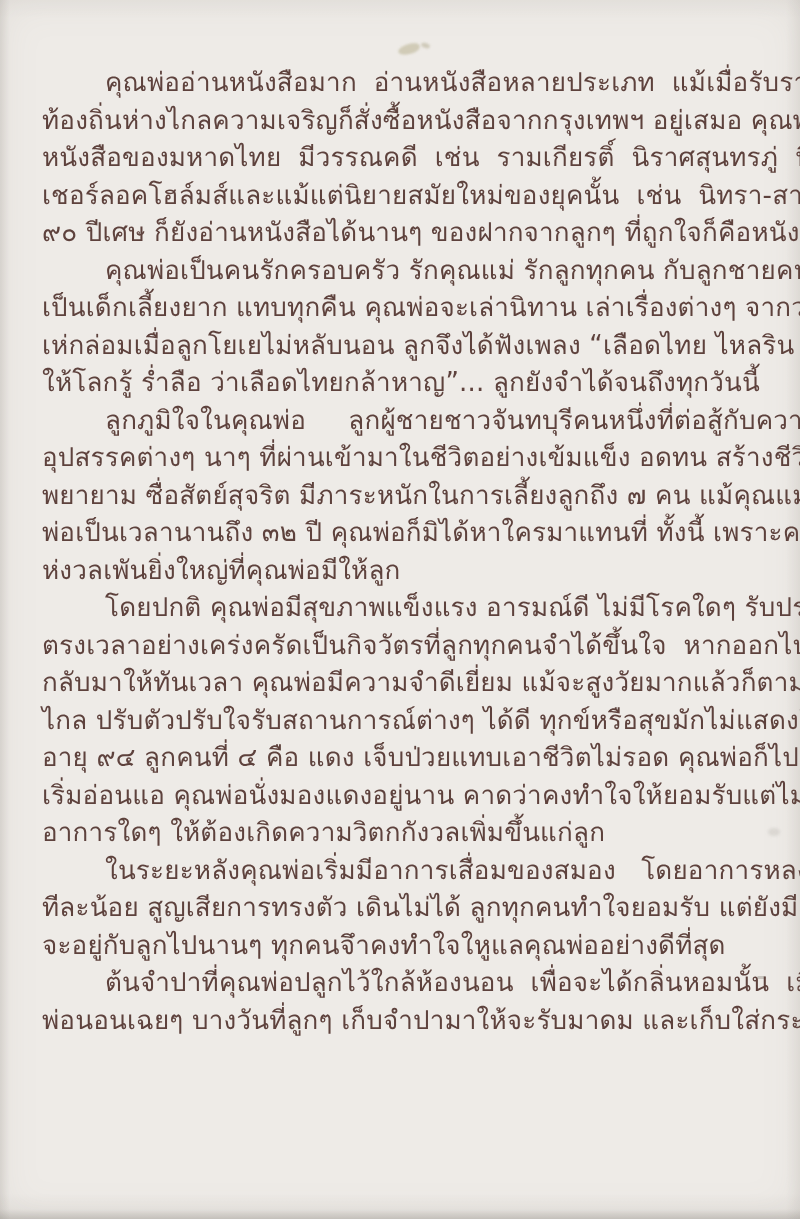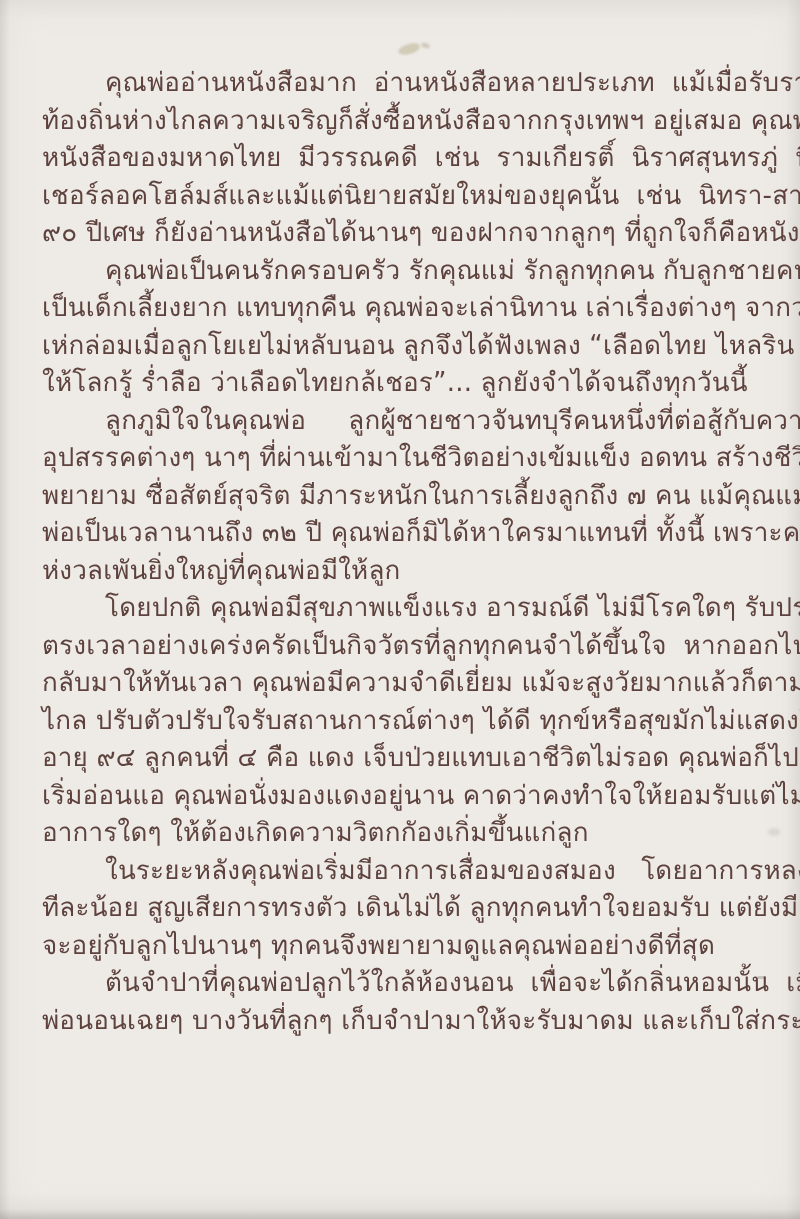--- a/index.html
+++ b/index.html
@@ -105,32 +105,32 @@
   <div class="scan-speck-2"></div>
   <div class="text-block">
       <div class="line first">คุณพ่ออ่านหนังสือมาก  อ่านหนังสือหลายประเภท  แม้เมื่อรับราชการอยู่ใน</div>
       <div class="line">ท้องถิ่นห่างไกลความเจริญก็สั่งซื้อหนังสือจากกรุงเทพฯ อยู่เสมอ คุณพ่อมี “เทศาภิบาล”</div>
       <div class="line">หนังสือของมหาดไทย  มีวรรณคดี  เช่น  รามเกียรติ์  นิราศสุนทรภู่  นิยายสืบสวนของ</div>
       <div class="line">เชอร์ลอคโฮล์มส์และแม้แต่นิยายสมัยใหม่ของยุคนั้น  เช่น  นิทรา-สายัณห์  เมื่อมีอายุ</div>
       <div class="line">๙๐ ปีเศษ ก็ยังอ่านหนังสือได้นานๆ ของฝากจากลูกๆ ที่ถูกใจก็คือหนังสือ</div>
       <div class="line first">คุณพ่อเป็นคนรักครอบครัว รักคุณแม่ รักลูกทุกคน กับลูกชายคนเดียวที่คุณพ่อมี</div>
       <div class="line">เป็นเด็กเลี้ยงยาก แทบทุกคืน คุณพ่อจะเล่านิทาน เล่าเรื่องต่างๆ จากวรรณคดี ร้องเพลง</div>
       <div class="line">เห่กล่อมเมื่อลูกโยเยไม่หลับนอน ลูกจึงได้ฟังเพลง “เลือดไทย ไหลริน ทาแผ่นดินไว้ชื่อ</div>
-      <div class="line">ให้โลกรู้ ร่ำลือ ว่าเลือดไทยกล้เชอร”... ลูกยังจำได้จนถึงทุกวันนี้</div>
+      <div class="line">ให้โลกรู้ ร่ำลือ ว่าเลือดไทยกล้าหาญ”... ลูกยังจำได้จนถึงทุกวันนี้</div>
       <div class="line first">ลูกภูมิใจในคุณพ่อ     ลูกผู้ชายชาวจันทบุรีคนหนึ่งที่ต่อสู้กับความยากลำบาก</div>
       <div class="line">อุปสรรคต่างๆ นาๆ ที่ผ่านเข้ามาในชีวิตอย่างเข้มแข็ง อดทน สร้างชีวิตด้วยความมานะ</div>
       <div class="line">พยายาม ซื่อสัตย์สุจริต มีภาระหนักในการเลี้ยงลูกถึง ๗ คน แม้คุณแม่จะจากไปก่อนคุณ</div>
       <div class="line">พ่อเป็นเวลานานถึง ๓๒ ปี คุณพ่อก็มิได้หาใครมาแทนที่ ทั้งนี้ เพราะความรักผูกพัน</div>
       <div class="line">ห่งวลเพันยิ่งใหญ่ที่คุณพ่อมีให้ลูก</div>
       <div class="line first">โดยปกติ คุณพ่อมีสุขภาพแข็งแรง อารมณ์ดี ไม่มีโรคใดๆ รับประทานอาหาร</div>
       <div class="line">ตรงเวลาอย่างเคร่งครัดเป็นกิจวัตรที่ลูกทุกคนจำได้ขึ้นใจ  หากออกไปนอกบ้านจะต้องรีบ</div>
       <div class="line">กลับมาให้ทันเวลา คุณพ่อมีความจำดีเยี่ยม แม้จะสูงวัยมากแล้วก็ตาม เป็นผู้มองการณ์</div>
       <div class="line">ไกล ปรับตัวปรับใจรับสถานการณ์ต่างๆ ได้ดี ทุกข์หรือสุขมักไม่แสดงให้รับรู้ เมื่อคุณพ่อ</div>
       <div class="line">อายุ ๙๔ ลูกคนที่ ๔ คือ แดง เจ็บป่วยแทบเอาชีวิตไม่รอด คุณพ่อก็ไปเยี่ยมแม้ร่างกาย</div>
       <div class="line">เริ่มอ่อนแอ คุณพ่อนั่งมองแดงอยู่นาน คาดว่าคงทำใจให้ยอมรับแต่ไม่พูดหรือแสดง</div>
-      <div class="line">อาการใดๆ ให้ต้องเกิดความวิตกกัองเกิ่มขึ้นแก่ลูก</div>
+      <div class="line">อาการใดๆ ให้ต้องเกิดความวิตกกังวลเพิ่มขึ้นแก่ลูก</div>
       <div class="line first">ในระยะหลังคุณพ่อเริ่มมีอาการเสื่อมของสมอง   โดยอาการหลงลืมปรากฏขึ้น</div>
       <div class="line">ทีละน้อย สูญเสียการทรงตัว เดินไม่ได้ ลูกทุกคนทำใจยอมรับ แต่ยังมีความหวังว่าคุณพ่อ</div>
-      <div class="line">จะอยู่กับลูกไปนานๆ ทุกคนจึงพยายามดูแลคุณพ่ออย่างดีที่สุด</div>
+      <div class="line">จะอยู่กับลูกไปนานๆ ทุกคนจึาคงทำใจใหูแลคุณพ่ออย่างดีที่สุด</div>
       <div class="line first">ต้นจำปาที่คุณพ่อปลูกไว้ใกล้ห้องนอน  เพื่อจะได้กลิ่นหอมนั้น  เมื่อถึงเวลาที่คุณ</div>
       <div class="line">พ่อนอนเฉยๆ บางวันที่ลูกๆ เก็บจำปามาให้จะรับมาดม และเก็บใส่กระเป๋าเสื้อทุกครั้งไป</div>
     </div>
 </div>
 
 </body></html>

